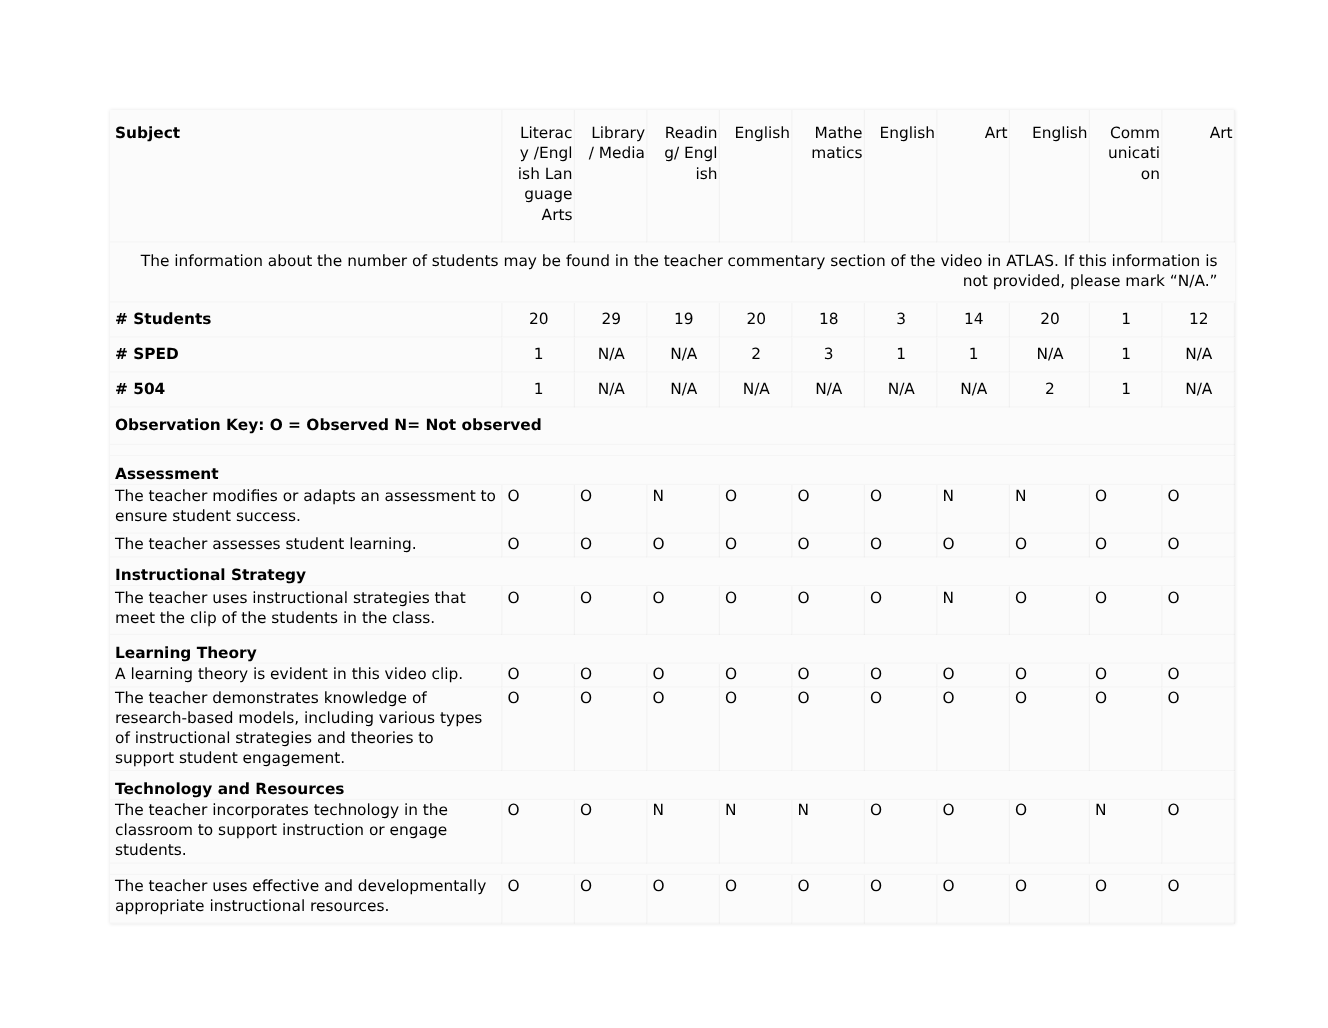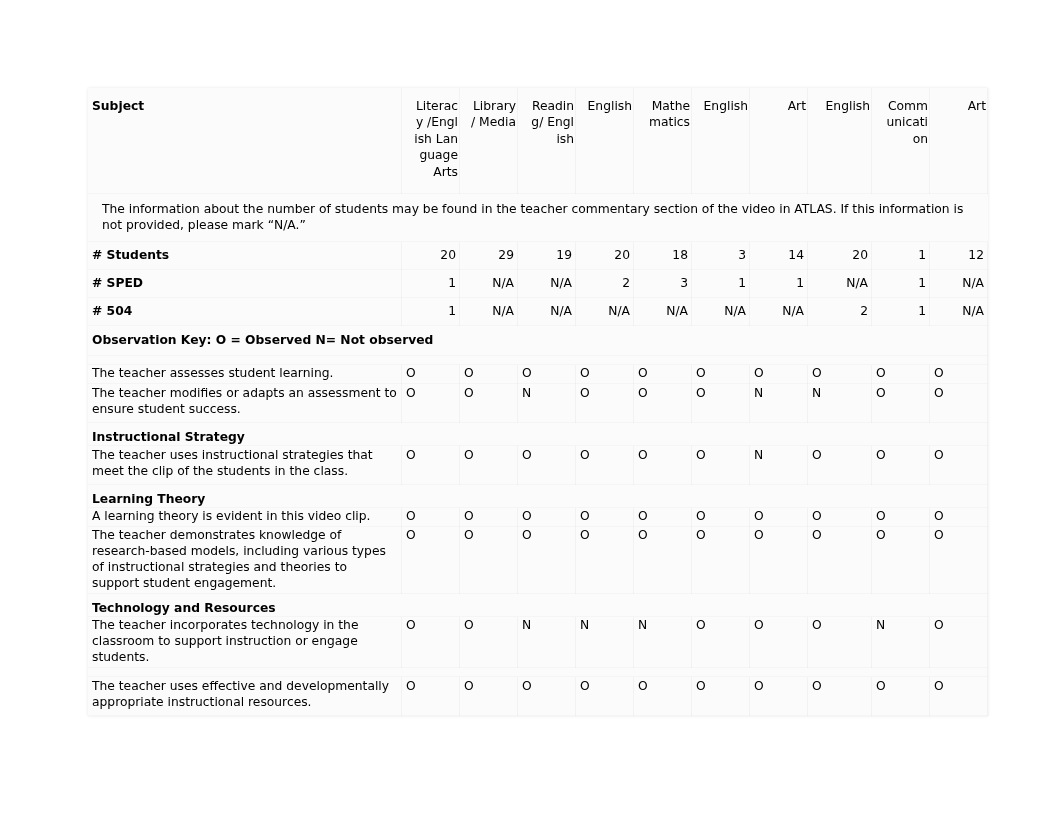--- a/index.html
+++ b/index.html
@@ -58,21 +58,21 @@
     padding-left: 14px;
     padding-right: 10px;
     text-align: left;
   }
   td.mark {
     text-align: left;
     padding-left: 10px;
     white-space: nowrap;
   }
   td.num {
-    text-align: right;
+    text-align: center;
     padding-left: 10px;
     white-space: nowrap;
     margin-top: 31px;
   }
 
   .bold { font-weight: bold; }
 
   tr.header-row td {
     padding-top: 10px;
     padding-bottom: 14px;
@@ -89,20 +89,21 @@
     padding-right: 2px;
     word-break: break-all;
     overflow-wrap: anywhere;
     hyphens: none;
   }
 
   tr.note-row td {
     padding-top: 8px;
     padding-bottom: 8px;
     box-shadow: inset 0 -1px 0 rgba(0,0,0,0.025);
+    text-align: right;
   }
   tr.note-row td.note-cell {
     padding-left: 14px;
     padding-right: 14px;
     line-height: 1.30;
   }
 
   tr.count-row td { padding-top: 6px; padding-bottom: 6px; }
   tr.key-row td   { padding-top: 7px; padding-bottom: 7px; }
   tr.section-row td {
@@ -200,43 +201,46 @@
         </tr>
 
         <tr class="key-row">
           <td class="label bold" colspan="11">Observation Key: O = Observed N= Not observed</td>
         </tr>
 
         <tr class="spacer-row">
             <td colspan="11"></td>
           </tr>
 
+        <tr class="section-row">
+          <td class="label" colspan="11">Assessment</td>
+        </tr>
+        <tr class="item-row pad-top-lg">
+          <td class="label">The teacher modifies or adapts an assessment to ensure student success.</td>
+          <td class="mark">O</td>
+          <td class="mark">O</td>
+          <td class="mark">N</td>
+          <td class="mark">O</td>
+          <td class="mark">O</td>
+          <td class="mark">O</td>
+          <td class="mark">N</td>
+          <td class="mark">N</td>
+          <td class="mark">O</td>
+          <td class="mark">O</td>
+        </tr>
         <tr class="item-row tight">
           <td class="label">The teacher assesses student learning.</td>
           <td class="mark">O</td>
           <td class="mark">O</td>
           <td class="mark">O</td>
           <td class="mark">O</td>
           <td class="mark">O</td>
           <td class="mark">O</td>
           <td class="mark">O</td>
           <td class="mark">O</td>
-          <td class="mark">O</td>
-          <td class="mark">O</td>
-        </tr>
-        <tr class="item-row pad-top-lg">
-          <td class="label">The teacher modifies or adapts an assessment to ensure student success.</td>
-          <td class="mark">O</td>
-          <td class="mark">O</td>
-          <td class="mark">N</td>
-          <td class="mark">O</td>
-          <td class="mark">O</td>
-          <td class="mark">O</td>
-          <td class="mark">N</td>
-          <td class="mark">N</td>
           <td class="mark">O</td>
           <td class="mark">O</td>
         </tr>
 
         <tr class="section-row">
           <td class="label" colspan="11">Instructional Strategy</td>
         </tr>
         <tr class="item-row pad-top-lg">
           <td class="label">The teacher uses instructional strategies that meet the clip of the students in the class.</td>
           <td class="mark">O</td>

